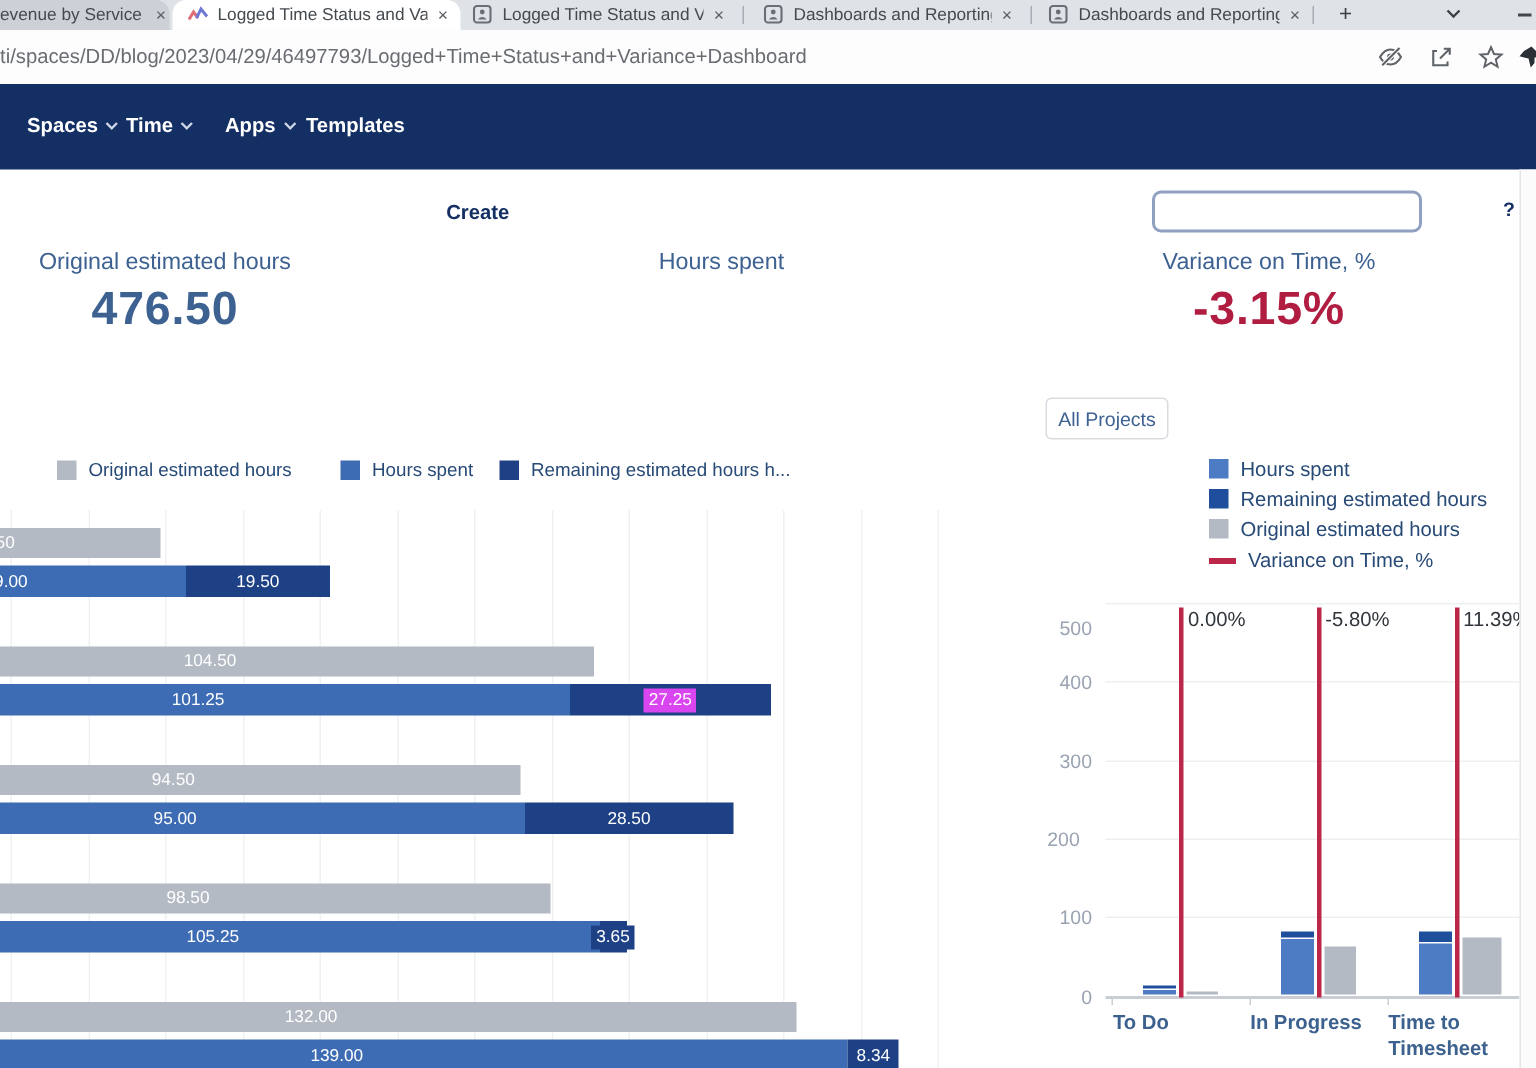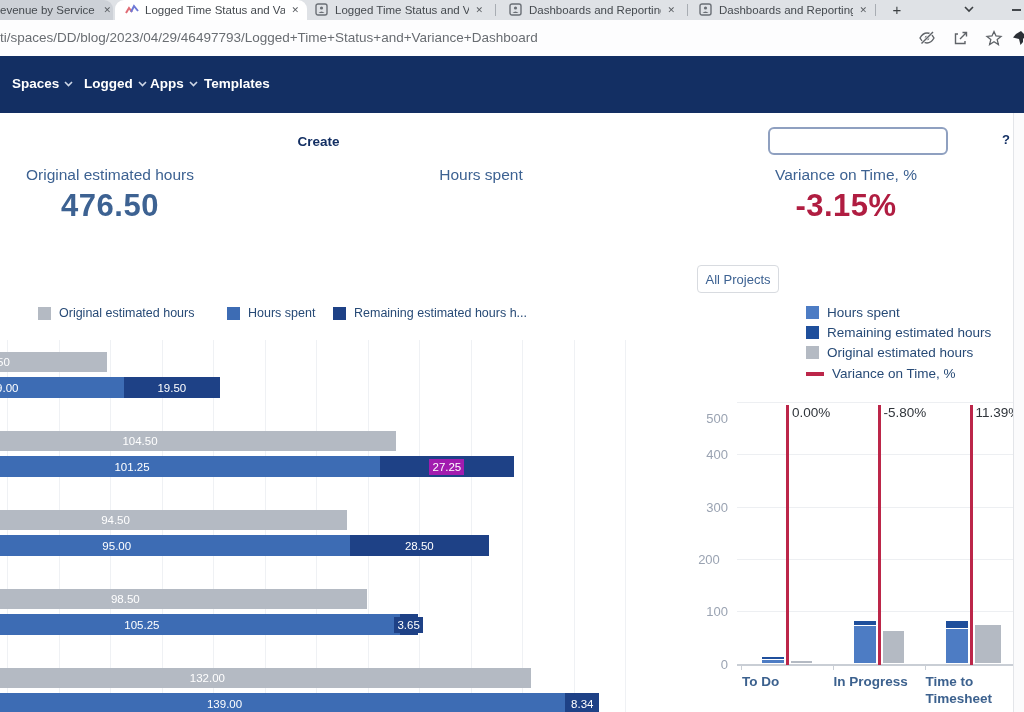--- a/index.html
+++ b/index.html
@@ -156,28 +156,28 @@
         </svg>
     </div>
     <div class="tbicon" style="left:1011px">
       <svg width="18" height="18" viewBox="0 0 18 18">
           <path d="M10 2 L16 8 L12 9.5 L12 13 L9.5 16 L8 10 L2 8.5 L5 5 Z" fill="#2b2f36"></path>
         </svg>
     </div>
   </div>
 
   <div class="navbar">
-    <div class="navitem" style="left:12px">
+    <div class="navitem" style="left:18px">
       <span>Spaces</span>
       <svg width="9" height="6" viewBox="0 0 9 6">
           <polyline points="1,1 4.5,4.5 8,1" fill="none" stroke="#cdd6e6" stroke-width="1.6"></polyline>
         </svg>
     </div>
     <div class="navitem" style="left:84px">
-      <span>Logged</span>
+      <span>Time</span>
       <svg width="9" height="6" viewBox="0 0 9 6">
           <polyline points="1,1 4.5,4.5 8,1" fill="none" stroke="#cdd6e6" stroke-width="1.6"></polyline>
         </svg>
     </div>
     <div class="navitem" style="left:150px">
       <span>Apps</span>
       <svg width="9" height="6" viewBox="0 0 9 6">
           <polyline points="1,1 4.5,4.5 8,1" fill="none" stroke="#cdd6e6" stroke-width="1.6"></polyline>
         </svg>
     </div>
@@ -261,21 +261,21 @@
       <div class="vgrid" style="left: 625px;"></div>
       <div class="vgrid" style="left: 676.5px;"></div>
       <div class="hbar" style="left: -116px; top: 12px; width: 222.95px; height: 20px; background: rgb(180, 186, 195);">45.50</div>
       <div class="hbar" style="left: -116px; top: 37px; width: 240.1px; height: 21px; background: rgb(61, 108, 180);">49.00</div>
       <div class="hbar" style="left: 124.1px; top: 37px; width: 95.55px; height: 21px; background: rgb(30, 65, 134);">
         <span style="background: rgb(30, 65, 134); padding: 2px 3px; white-space: nowrap;">19.50</span>
       </div>
       <div class="hbar" style="left: -116px; top: 91px; width: 512.05px; height: 20px; background: rgb(180, 186, 195);">104.50</div>
       <div class="hbar" style="left: -116px; top: 116px; width: 496.125px; height: 21px; background: rgb(61, 108, 180);">101.25</div>
       <div class="hbar" style="left: 380.125px; top: 116px; width: 133.525px; height: 21px; background: rgb(30, 65, 134);">
-        <span style="background: #a21caf; padding: 2px 3px; white-space: nowrap;">27.25</span>
+        <span style="background: #d946ef; padding: 2px 3px; white-space: nowrap;">27.25</span>
       </div>
       <div class="hbar" style="left: -116px; top: 170px; width: 463.05px; height: 20px; background: rgb(180, 186, 195);">94.50</div>
       <div class="hbar" style="left: -116px; top: 195px; width: 465.5px; height: 21px; background: rgb(61, 108, 180);">95.00</div>
       <div class="hbar" style="left: 349.5px; top: 195px; width: 139.65px; height: 21px; background: rgb(30, 65, 134);">
         <span style="background: rgb(30, 65, 134); padding: 2px 3px; white-space: nowrap;">28.50</span>
       </div>
       <div class="hbar" style="left: -116px; top: 249px; width: 482.65px; height: 20px; background: rgb(180, 186, 195);">98.50</div>
       <div class="hbar" style="left: -116px; top: 274px; width: 515.725px; height: 21px; background: rgb(61, 108, 180);">105.25</div>
       <div class="hbar" style="left: 399.725px; top: 274px; width: 17.885px; height: 21px; background: rgb(30, 65, 134);">
         <span style="background: rgb(30, 65, 134); padding: 2px 3px; white-space: nowrap;">3.65</span>

